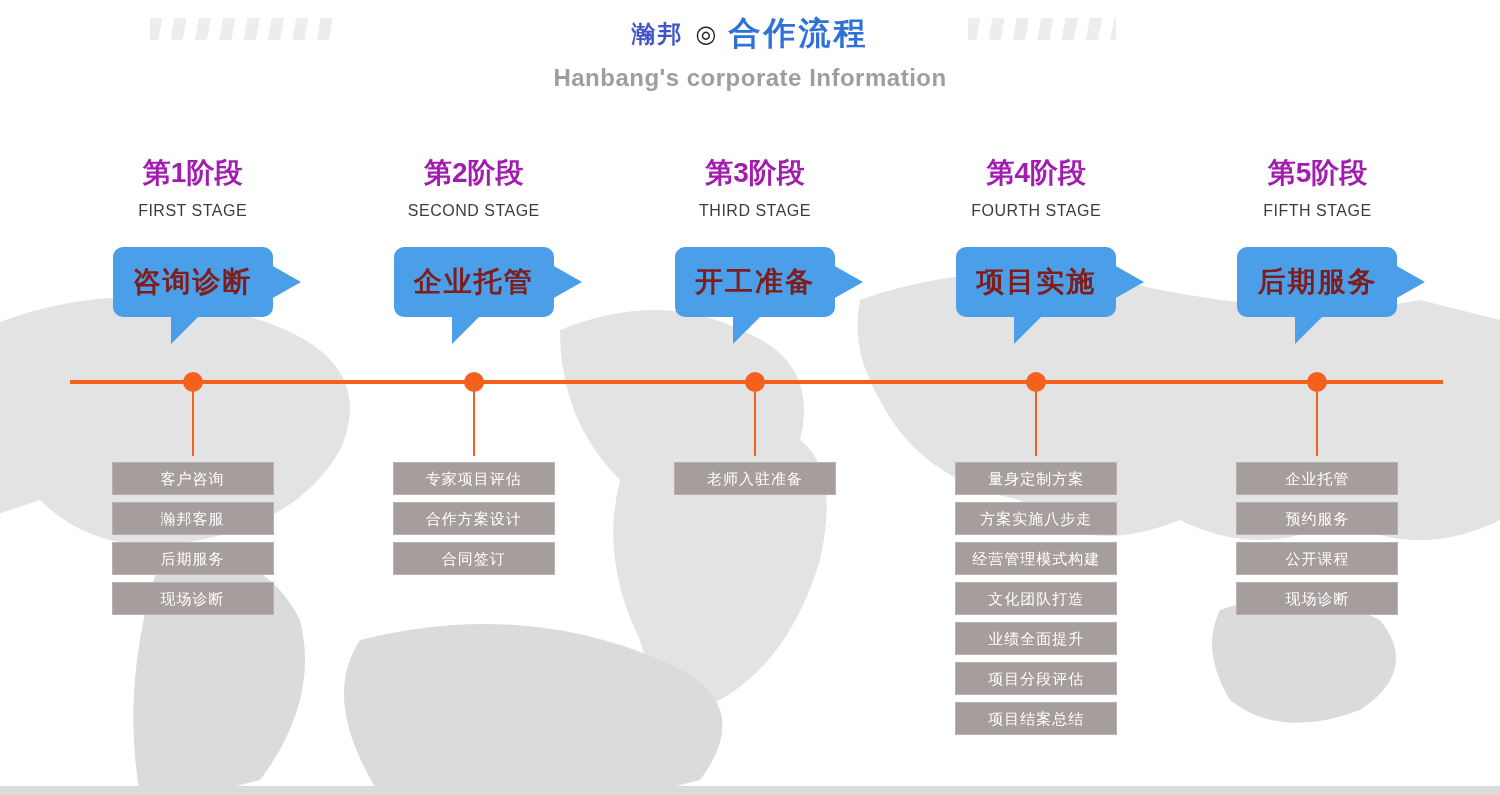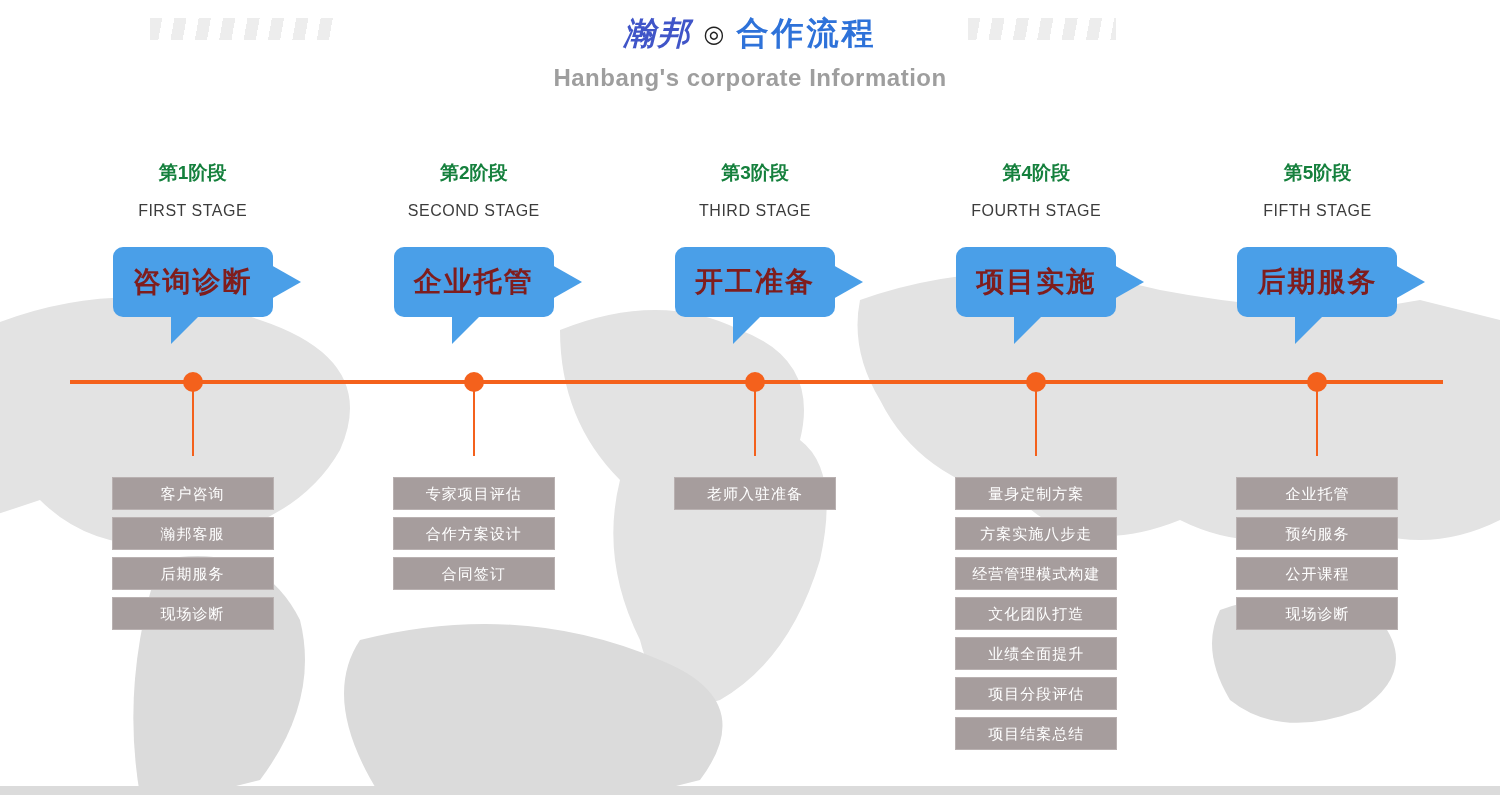--- a/index.html
+++ b/index.html
@@ -34,23 +34,22 @@
     z-index: 3;
   }
   .title-row {
     display: inline-flex;
     align-items: center;
     gap: 12px;
     justify-content: center;
   }
   .brand {
     font-family: "DejaVu Serif", "Liberation Serif", serif;
-    font-style: italic;
-    font-weight: bold;
-    font-size: 32px;
+    font-weight: bold;
+    font-size: 24px;
     color: var(--brand-blue, #4055c8);
     letter-spacing: 2px;
   }
   .badge {
     font-size: 24px;
     color: #222222;
     font-weight: bold;
   }
   .main-title {
     font-size: 32px;
@@ -81,23 +80,23 @@
     left: 52px;
     width: 1406px;
     display: flex;
     z-index: 4;
   }
   .col { flex: 1; text-align: center; }
 
   
   .stage-layer { top: 160px; }
   .stage-label {
-    font-size: 19px;
-    font-weight: bold;
-    color: #15803d;
+    font-size: 28px;
+    font-weight: bold;
+    color: #a21caf;
     line-height: 25px;
   }
   .stage-en {
     margin-top: 16px;
     font-size: 16px;
     color: #3c3c3c;
     letter-spacing: 0.5px;
     line-height: 19px;
   }
   .bubble {
@@ -159,21 +158,21 @@
     content: '';
     position: absolute;
     left: 9px;
     top: 18px;
     width: 2px;
     height: 66px;
     background: var(--accent-orange, #f4611c);
   }
 
   
-  .items-layer { top: 477px; }
+  .items-layer { top: 462px; }
   .item-box {
     width: 162px;
     height: 33px;
     margin: 0 auto 7px;
     background: var(--box-gray, #a69d9d);
     border: 1px solid #b9b1b1;
     color: #ffffff;
     font-size: 15px;
     letter-spacing: 1px;
     line-height: 31px;

